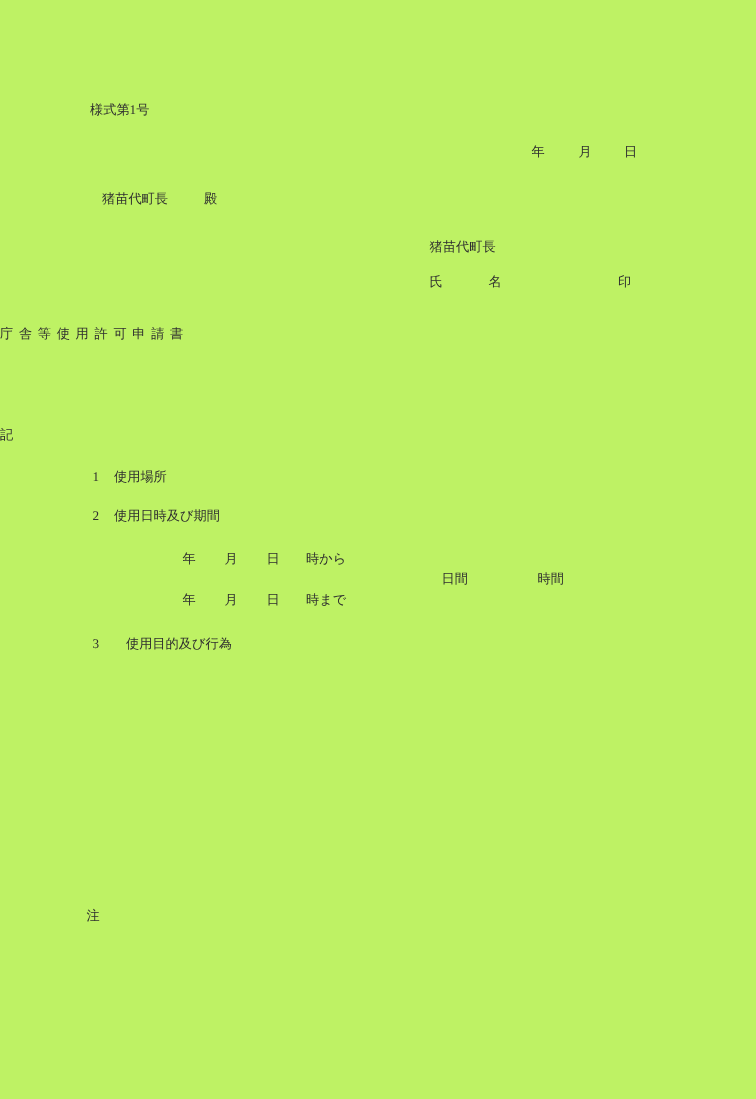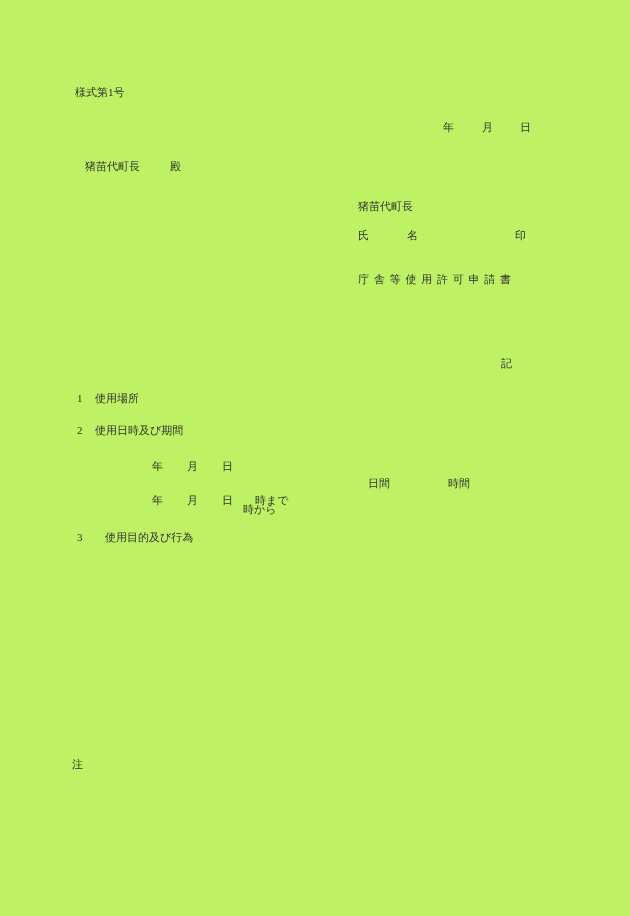--- a/index.html
+++ b/index.html
@@ -18,21 +18,21 @@
     overflow: hidden;
   }
   .t {
     position: absolute;
     white-space: nowrap;
     line-height: 12px;
   }
   .center {
     left: 0;
     width: 512px;
-    text-align: right;
+    text-align: left;
   }
   .doc-title {
     letter-spacing: 1px;
   }
 </style>
 </head>
 <body style="background: rgb(252, 252, 252);">
 
 <div class="page" style="background: #bef264; color: rgb(47, 47, 47); padding-left: 24px;">
 
@@ -57,21 +57,21 @@
 
   <span class="t" style="left:77px; top:392px;">1</span>
   <span class="t" style="left:95px; top:392px;">使用場所</span>
 
   <span class="t" style="left:77px; top:424px;">2</span>
   <span class="t" style="left:95px; top:424px;font-family:Liberation Serif, serif;">使用日時及び期間</span>
 
   <span class="t" style="left:152px; top:460px;">年</span>
   <span class="t" style="left:187px; top:460px;">月</span>
   <span class="t" style="left:222px; top:460px;">日</span>
-  <span class="t" style="left:243px; top:460px;margin-top:43px;">時から</span>
+  <span class="t" style="left:255px; top:460px;">時から</span>
 
   <span class="t" style="left:368px; top:477px;">日間</span>
   <span class="t" style="left:448px; top:477px;">時間</span>
 
   <span class="t" style="left:152px; top:494px;">年</span>
   <span class="t" style="left:187px; top:494px;">月</span>
   <span class="t" style="left:222px; top:494px;">日</span>
   <span class="t" style="left:255px; top:494px;">時まで</span>
 
   <span class="t" style="left:77px; top:531px;">3</span>

